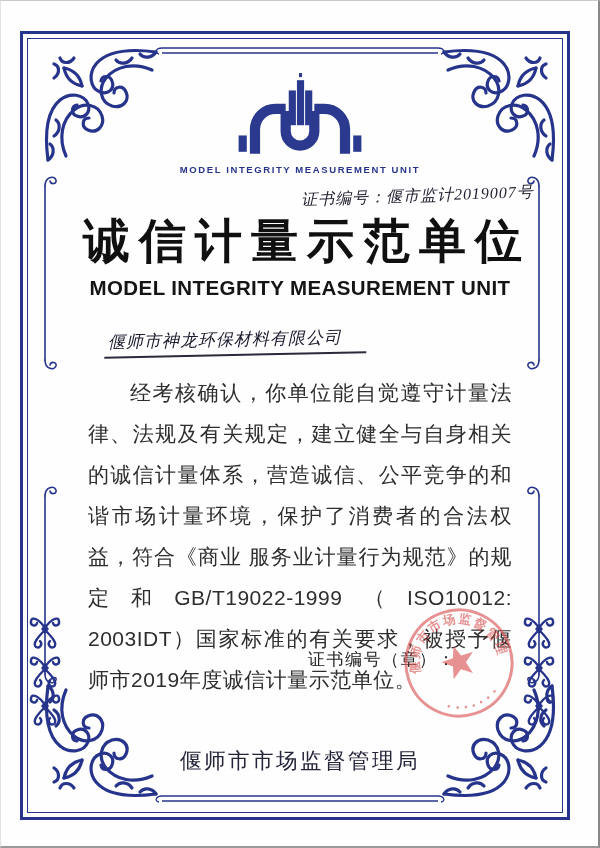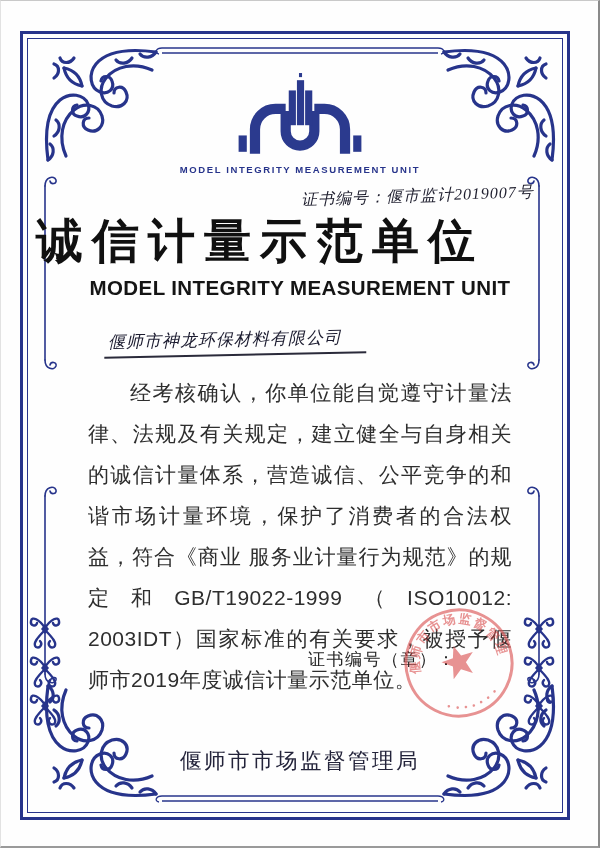--- a/index.html
+++ b/index.html
@@ -28,21 +28,21 @@
   
   .logo-wrap{position:absolute;left:0;top:72px;width:600px;text-align:center;}
   .logo-wrap svg{display:block;margin:0 auto;}
   .logo-caption{display:block;margin-top:4px;
     color:#27348b;font-size:9.5px;font-weight:bold;letter-spacing:1.6px;}
   .cert-no{position:absolute;right:66px;top:186px;
     font-family:"Liberation Serif","DejaVu Serif",serif;font-style:italic;
     font-size:16px;color:#1e1e2e;transform:rotate(-2deg);letter-spacing:1px;}
   .title-zh{position:absolute;left:0;top:210px;width:520px;margin:0;text-align:center;
     font-family:"Liberation Serif","DejaVu Serif",serif;font-weight:bold;
-    font-size:47px;letter-spacing:9px;color:#101010;}
+    font-size:47px;letter-spacing:9px;color:#101010;padding-left:47px;}
   .title-en{position:absolute;left:0;top:276px;width:600px;margin:0;text-align:center;
     font-size:20.5px;font-weight:bold;letter-spacing:0.4px;color:#151515;}
   .company{position:absolute;left:104px;top:326px;min-width:248px;
     font-family:"Liberation Serif","DejaVu Serif",serif;font-style:italic;
     font-size:17px;color:#1c1c30;padding:2px 10px 3px 4px;
     border-bottom:2px solid #2a2a3a;transform:rotate(-1.2deg);letter-spacing:1px;}
   .body-text{position:absolute;left:88px;top:372px;width:424px;margin:0;
     font-size:21px;line-height:41px;color:#2e2e2e;
     text-align:justify;text-indent:2em;letter-spacing:0.5px;}
   .issuer-line{position:absolute;left:308px;top:648px;

